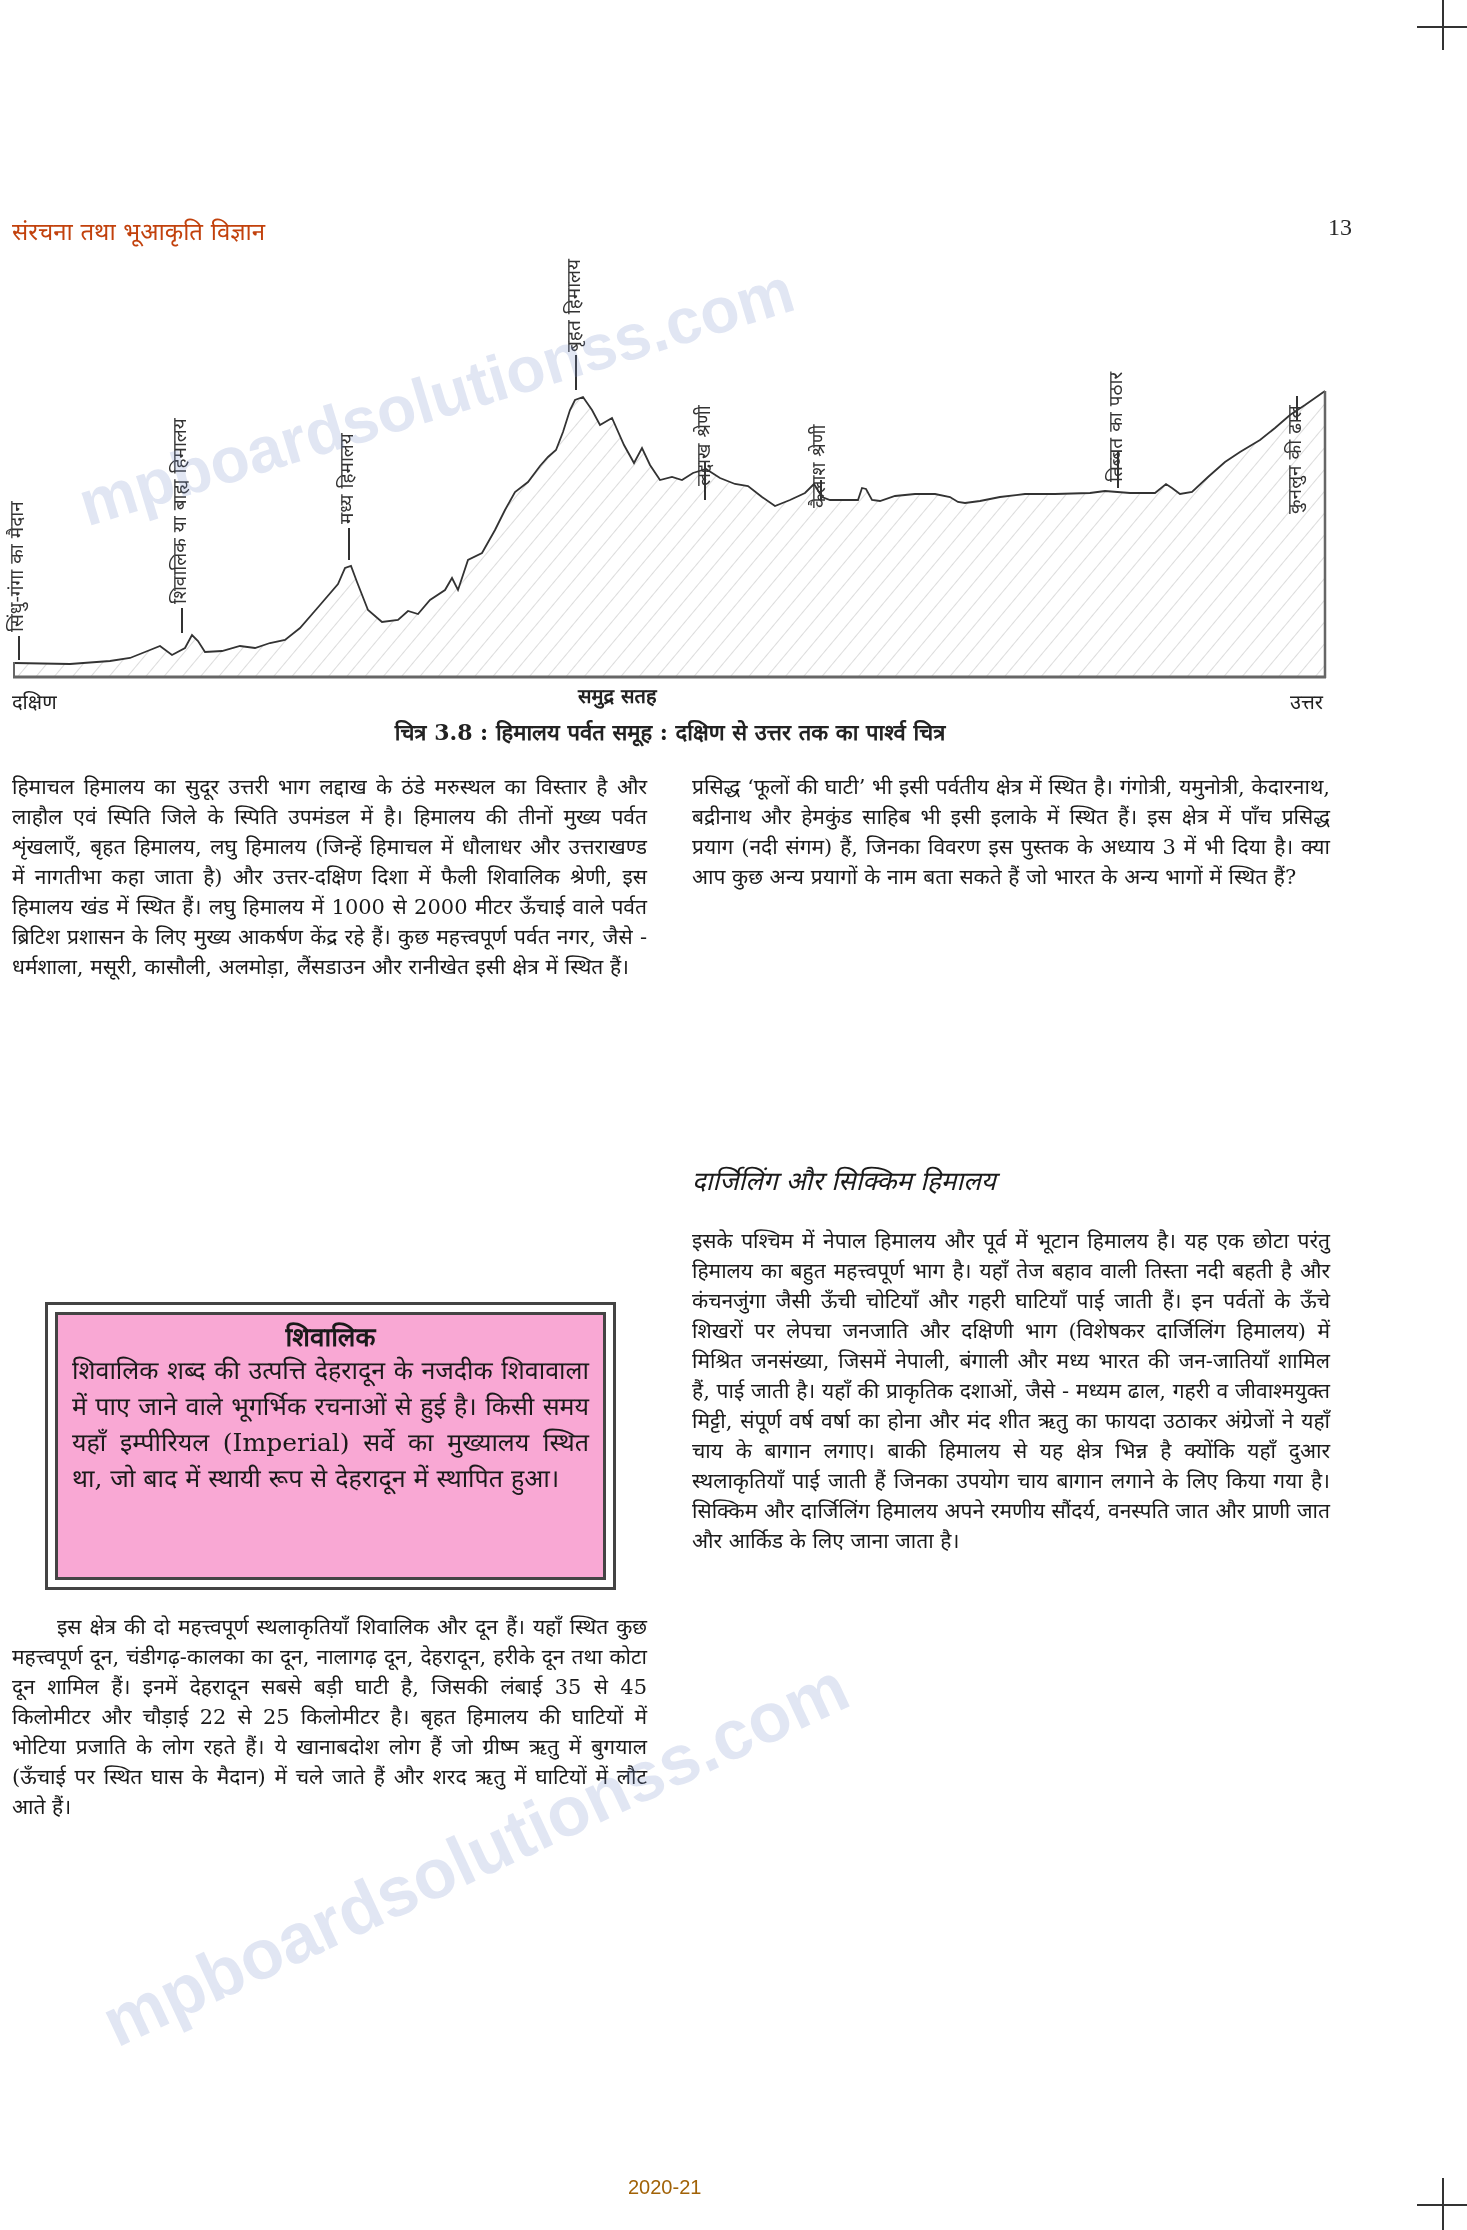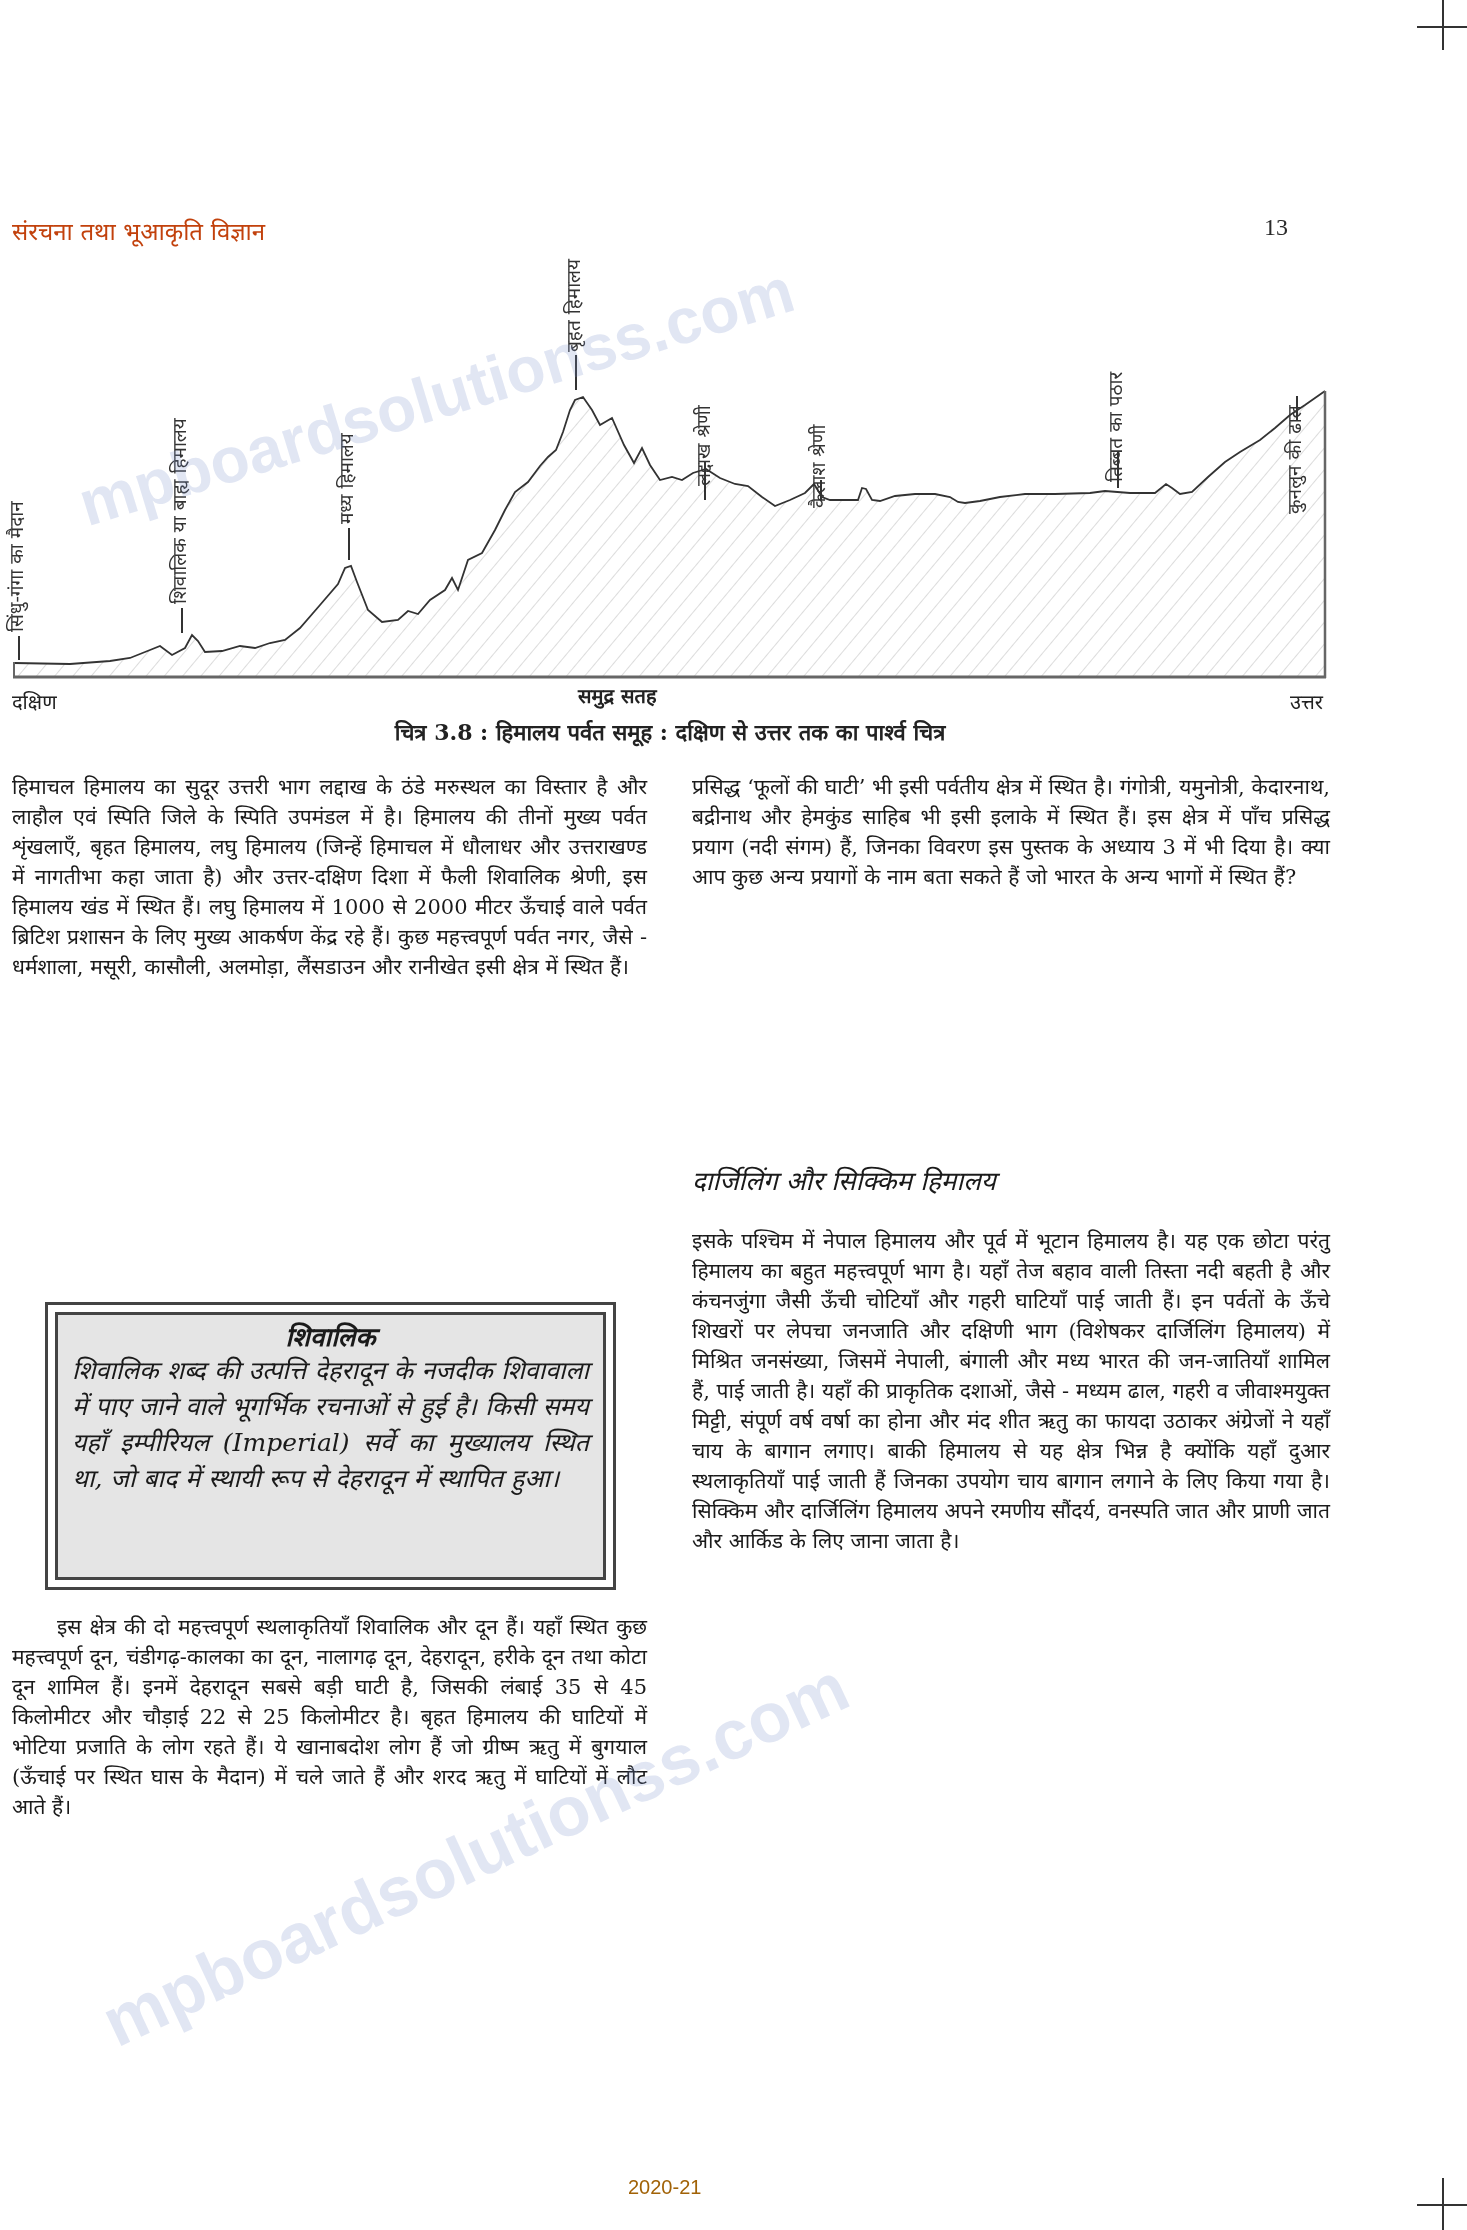--- a/index.html
+++ b/index.html
@@ -1,33 +1,33 @@
 <!DOCTYPE html>
 <html><head>
 <meta charset="utf-8">
 <style>
   html, body { margin: 0; padding: 0; background: #ffffff; }
   body { width: 1467px; height: 2230px; position: relative; overflow: hidden;
          font-family: "DejaVu Serif", "Liberation Serif", serif; color: #1a1a1a; }
   .abs { position: absolute; }
   .crop-mark { position: absolute; background: #333; }
   .running-head { left: 12px; top: 214px; font-size: 24px; color: #c2410c; }
-  .page-num { left: 1264px; top: 214px; font-size: 24px; font-family: "Liberation Serif", serif; color: #2a2a2a; }
+  .page-num { left: 1328px; top: 214px; font-size: 24px; font-family: "Liberation Serif", serif; color: #2a2a2a; }
   .chart { left: 0; top: 290px; width: 1340px; height: 400px; }
   .chart svg { display: block; }
   .dir-label { font-size: 20px; top: 688px; color: #222; }
   .sea-level { left: 578px; top: 682px; font-size: 20px; font-weight: bold; color: #222; }
   .caption { left: 0; width: 1340px; top: 716px; text-align: center; font-size: 22px; font-weight: bold; color: #222; }
   .col { position: absolute; font-size: 21px; line-height: 30px; text-align: justify; text-align-last: left; }
   .col p { margin: 0; }
   .col-left { left: 12px; width: 635px; top: 772px; }
   .col-right { left: 692px; width: 638px; top: 772px; }
   .indent { text-indent: 45px; }
   .box-outer { position: absolute; left: 45px; top: 1302px; width: 571px; height: 288px; border: 3px solid #444; background: #fff; box-sizing: border-box; }
-  .box-inner { position: absolute; left: 7px; top: 7px; right: 7px; bottom: 7px; border: 3px solid #444; background: #e5e5e5; box-sizing: border-box; padding: 6px 14px 14px 14px; font-style: italic; }
+  .box-inner { position: absolute; left: 7px; top: 7px; right: 7px; bottom: 7px; border: 3px solid #444; background: #f9a8d4; box-sizing: border-box; padding: 6px 14px 14px 14px; }
   .box-title { text-align: center; font-weight: bold; font-size: 26px; line-height: 32px; }
   .box-text { font-size: 25px; line-height: 36px; text-align: justify; text-align-last: left; }
   .sub-heading { font-style: italic; font-size: 26px; margin: 0; }
   .footer { left: 628px; top: 2176px; font-family: "Liberation Sans", sans-serif; font-size: 20px; color: #a16207; }
   .watermark { position: absolute; font-family: "Liberation Sans", sans-serif; font-weight: bold; color: rgba(120,140,200,0.22); font-size: 64px; transform-origin: left top; white-space: nowrap; pointer-events: none; }
 </style>
 </head>
 <body>
 
 <div class="crop-mark" style="left:1442px;top:0;width:2px;height:50px;"></div>

